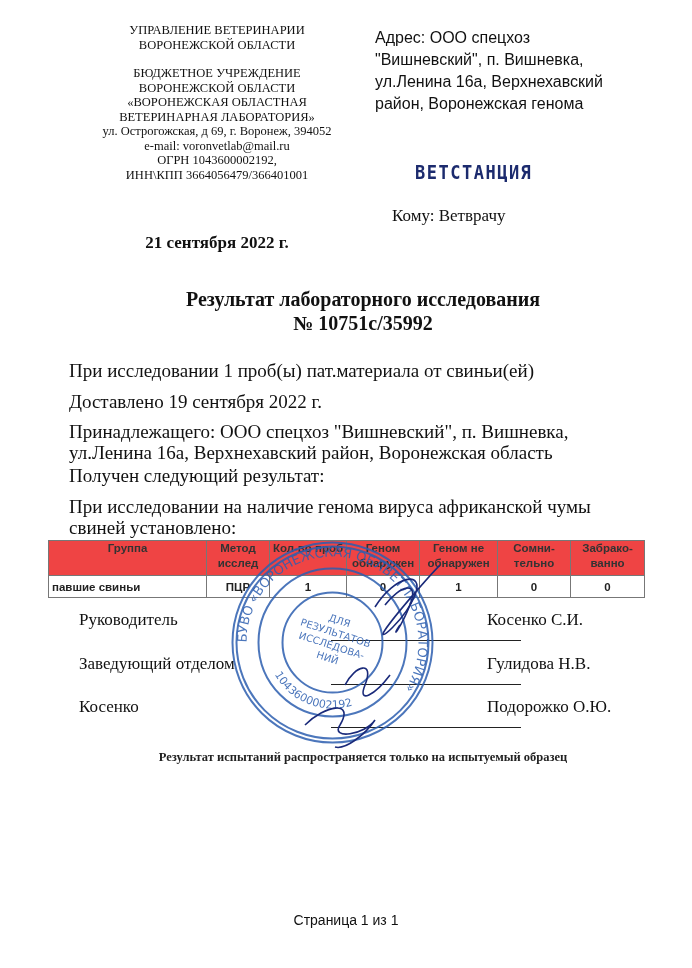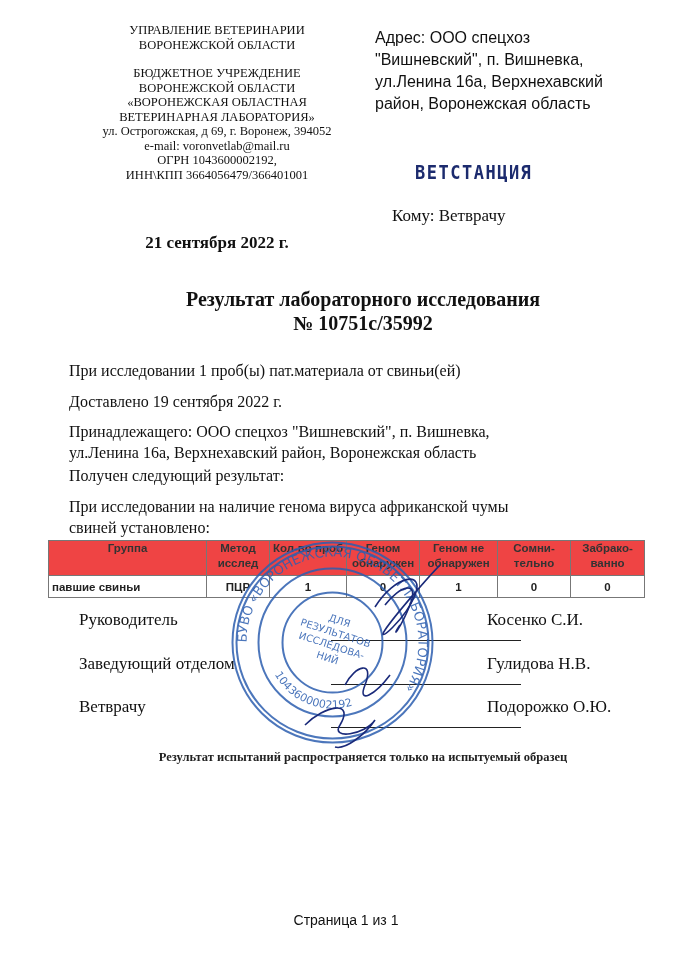--- a/index.html
+++ b/index.html
@@ -11,21 +11,21 @@
   .org-block .heading { font-weight: 400; letter-spacing: 0px; }
   .org-block .gap { height: 14px; }
   .date { position: absolute; left: 60px; top: 233px; width: 280px; text-align: center; font-size: 17px; font-weight: 700; }
 
   .address { position: absolute; left: 375px; top: 27px; width: 280px; font-size: 16px; line-height: 22px; }
   .stamp-vet { position: absolute; left: 415px; top: 162px; font-size: 17px; font-weight: 700; color: #1c2b6e; letter-spacing: 1.5px; transform: scaleY(1.15); font-family: "DejaVu Sans Mono", monospace; }
   .to { position: absolute; left: 375px; top: 206px; font-size: 17px; }
 
   .title { position: absolute; left: 0; top: 287px; width: 692px; text-align: center; font-size: 20px; font-weight: 700; line-height: 24px; }
 
-  .para { position: absolute; left: 52px; width: 600px; font-size: 16px; line-height: 21px; }
+  .para { position: absolute; left: 52px; width: 600px; font-size: 19px; line-height: 21px; }
 
   table.results { position: absolute; left: 48px; top: 540px; border-collapse: collapse; font-family: "Liberation Sans", "DejaVu Sans", sans-serif; font-size: 11.5px; }
   table.results th { background: #ef4444; font-weight: 700; color: #333; border: 1px solid #777; padding: 0 2px; line-height: 15px; height: 34px; vertical-align: top; text-align: center; }
   table.results td { border: 1px solid #777; font-weight: 700; height: 21px; text-align: center; padding: 0 3px; color: #222; }
   table.results td.left { text-align: left; }
 
   .sig-row { position: absolute; left: 62px; width: 580px; font-size: 17px; }
   .sig-label { position: absolute; left: 0; top: 0; }
   .sig-name { position: absolute; left: 408px; top: 0; white-space: nowrap; }
   .sig-line { position: absolute; left: 252px; top: 30px; width: 190px; border-top: 1.5px solid #222; }
@@ -51,21 +51,21 @@
   <div>ОГРН 1043600002192,</div>
   <div>ИНН\КПП 3664056479/366401001</div>
 </div>
 
 <div class="date serif">21 сентября 2022 г.</div>
 
 <div class="address sans">
   <div>Адрес: ООО спецхоз</div>
   <div>"Вишневский", п. Вишневка,</div>
   <div>ул.Ленина 16а, Верхнехавский</div>
-  <div>район, Воронежская область</div>
+  <div>район, Воронежская генома</div>
 </div>
 <div class="stamp-vet">ВЕТСТАНЦИЯ</div>
 <div class="to serif">Кому: Ветврачу</div>
 
 <div class="title serif">
   <div>Результат лабораторного исследования</div>
   <div>№ 10751с/35992</div>
 </div>
 
 <div class="para serif" style="top:360px">При исследовании 1 проб(ы) пат.материала от свиньи(ей)</div>
@@ -105,21 +105,21 @@
   <span class="sig-label">Руководитель</span>
   <span class="sig-line"></span>
   <span class="sig-name">Косенко С.И.</span>
 </div>
 <div class="sig-row serif" style="top:654px">
   <span class="sig-label">Заведующий отделом</span>
   <span class="sig-line"></span>
   <span class="sig-name">Гулидова Н.В.</span>
 </div>
 <div class="sig-row serif" style="top:697px">
-  <span class="sig-label">Ветврачу</span>
+  <span class="sig-label">Косенко</span>
   <span class="sig-line"></span>
   <span class="sig-name">Подорожко О.Ю.</span>
 </div>
 
 <svg class="seal" viewBox="0 0 215 215">
   <defs>
     <path id="seal-outer-path" d="M 107.5 107.5 m -86 0 a 86 86 0 1 1 172 0 a 86 86 0 1 1 -172 0"></path>
     <path id="seal-mid-path" d="M 107.5 107.5 m -66 0 a 66 66 0 1 0 132 0 a 66 66 0 1 0 -132 0"></path>
   </defs>
   <g fill="none" stroke="#2d5fb0" stroke-width="2" opacity="0.85">

